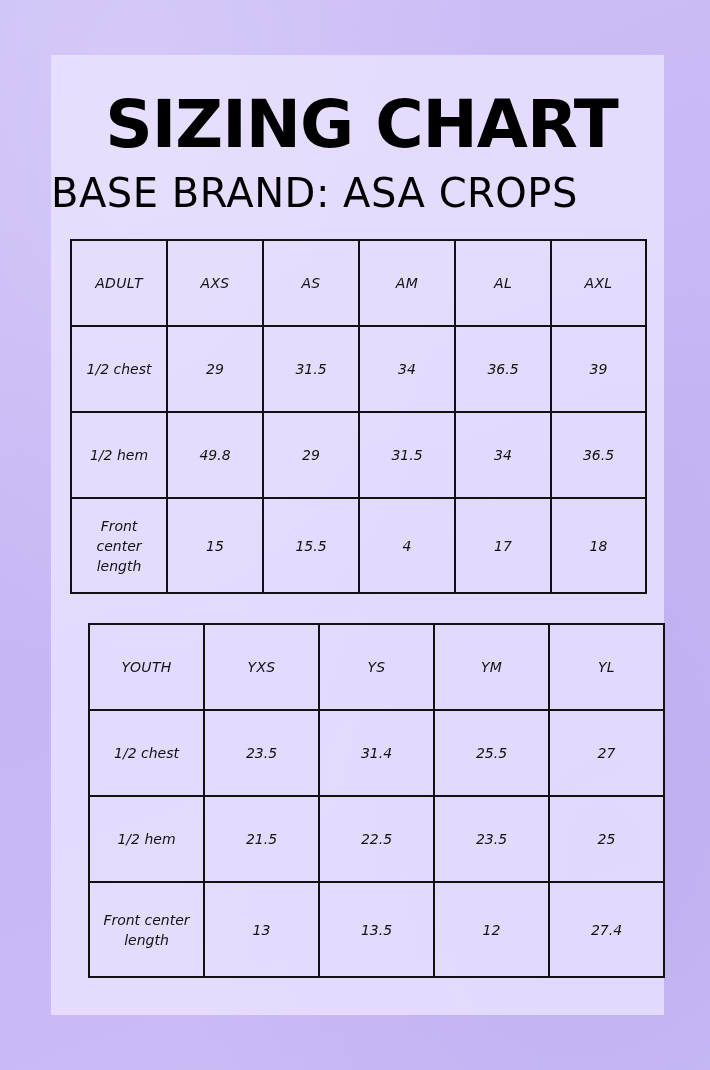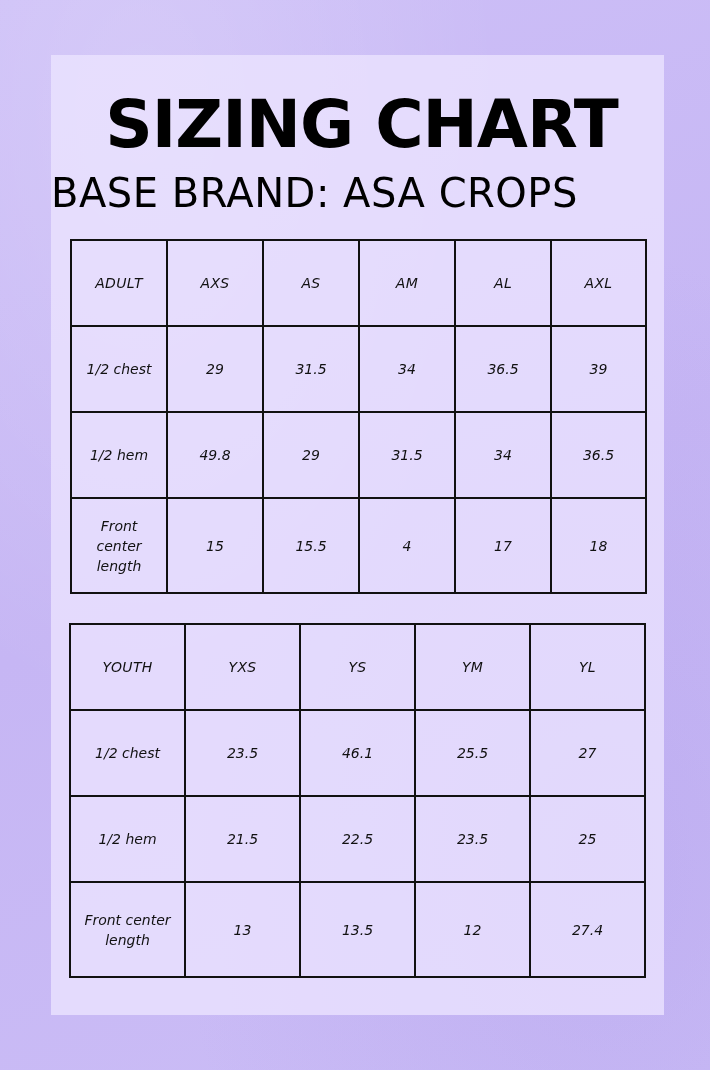--- a/index.html
+++ b/index.html
@@ -73,21 +73,21 @@
     #adult-table {
       left: 19px;
       top: 184px;
       width: 575px;
     }
     #adult-table tr.r-hdr td, #adult-table tr.r-hdr th { height: 84px; }
     #adult-table tr.r-a td { height: 84px; }
     #adult-table tr.r-b td { height: 84px; }
     #adult-table tr.r-c td { height: 93px; }
     #youth-table {
-      left: 18px;
+      left: 37px;
       top: 568px;
       width: 575px;
     }
     #youth-table tr.r-hdr td, #youth-table tr.r-hdr th { height: 84px; }
     #youth-table tr.r-a td { height: 84px; }
     #youth-table tr.r-b td { height: 84px; }
     #youth-table tr.r-c td { height: 93px; }
     .hdr-cell { font-size: 14px; letter-spacing: 0.3px; }
   </style>
 </head>
@@ -154,21 +154,21 @@
         <tr class="r-hdr">
       <th class="hdr-cell">YOUTH</th>
       <th class="hdr-cell">YXS</th>
       <th class="hdr-cell">YS</th>
       <th class="hdr-cell">YM</th>
       <th class="hdr-cell">YL</th>
     </tr>
     <tr class="r-a">
       <td>1/2 chest</td>
       <td>23.5</td>
-      <td>46.1</td>
+      <td>31.4</td>
       <td>25.5</td>
       <td>27</td>
     </tr>
     <tr class="r-b">
       <td>1/2 hem</td>
       <td>21.5</td>
       <td>22.5</td>
       <td>23.5</td>
       <td>25</td>
     </tr>

